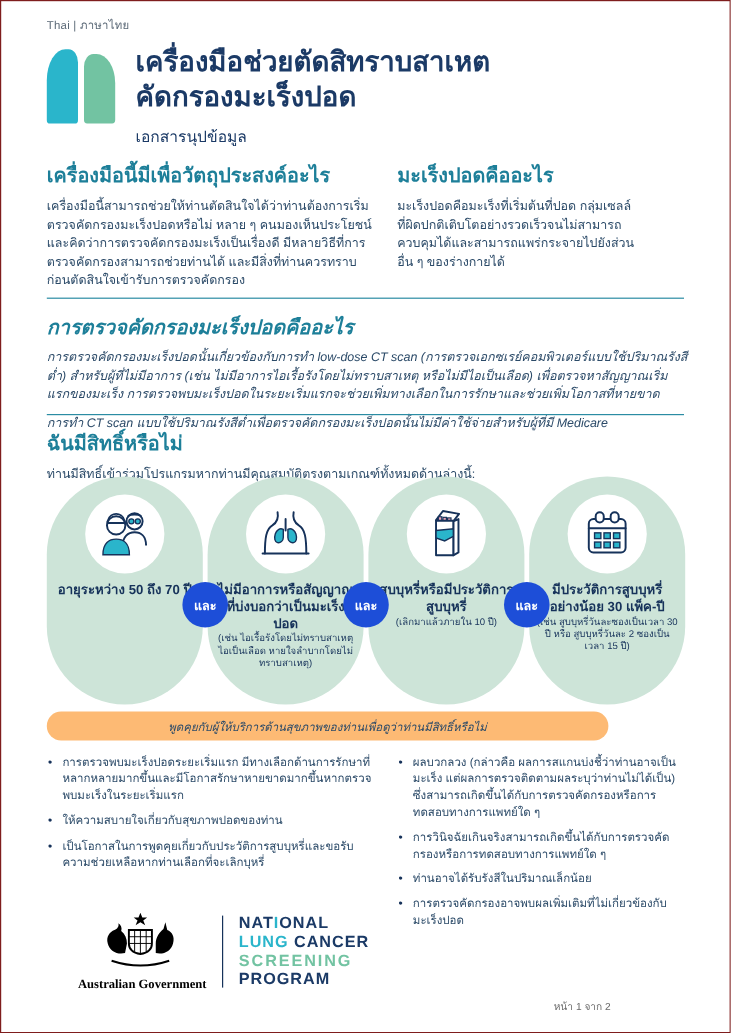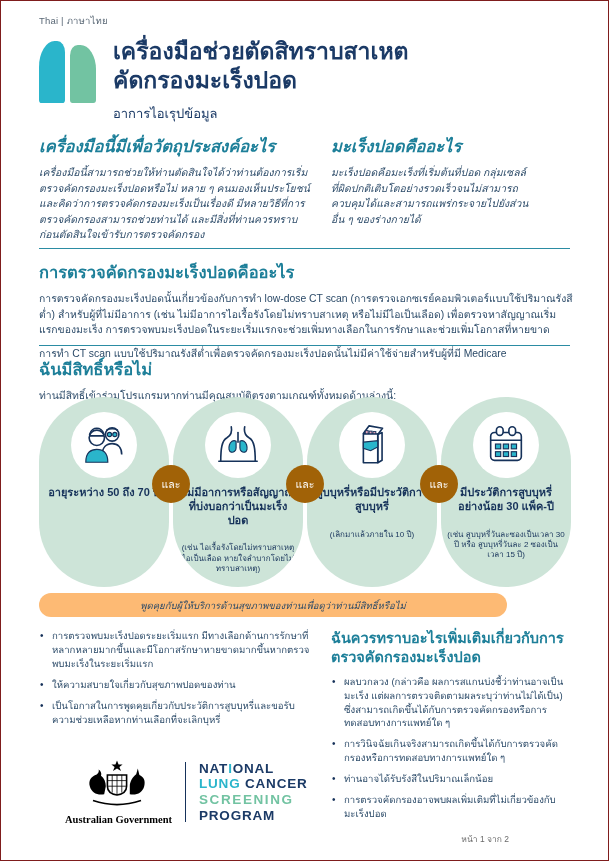--- a/index.html
+++ b/index.html
@@ -17,40 +17,40 @@
   .lung.left{ background:#2ab5cb; border-radius:60% 30% 10% 10% / 42% 18% 5% 5%; }
   .lung.right{ background:#72c3a2; border-radius:30% 60% 10% 10% / 18% 42% 5% 5%; height:58px; margin-top:4px;}
   .title-block{ margin-left:17px; }
   .doc-title{ font-size:23px; font-weight:bold; color:#1b3a66; line-height:1.28; }
   .doc-subtitle{ font-size:13px; color:#1b3a66; margin-top:7px; }
   
   h2.sec{ font-size:16.5px; font-weight:bold; color:#1d7f99; margin-bottom:6px; }
   h3.sec{ font-size:14.5px; font-weight:bold; color:#1d7f99; line-height:1.3; margin-bottom:8px; }
   p.body{ font-size:10.4px; line-height:1.5; color:#2b4a68; margin-bottom:8px; }
   
-  .cols-top{ position:absolute; top:132px; left:0; right:0; display:grid; grid-template-columns:272px 200px; gap:20px; padding:0 38px;font-style:italic;}
+  .cols-top{ position:absolute; top:132px; left:0; right:0; display:grid; grid-template-columns:272px 200px; gap:20px; padding:0 38px;}
   
   .band-divider1{ position:absolute; top:247px; left:38px; right:38px; border-top:1px solid #2b8ca3; }
-  .sec-screening{ position:absolute; top:258px; left:38px; right:34px; }
+  .sec-screening{ position:absolute; top:258px; left:38px; right:34px;font-style:italic; }
   .band-divider2{ position:absolute; top:344px; left:38px; right:38px; border-top:1px solid #2b8ca3; }
   .sec-elig{ position:absolute; top:355px; left:38px; right:34px; }
   
   .criteria-row{ position:absolute; top:396px; left:38px; width:532px; height:190px; display:flex; gap:4px; }
   .oval{
     width:130px; height:190px; background:#cde4d8; border-radius:65px;
     display:flex; flex-direction:column; align-items:center; text-align:center;
     padding-top:15px; overflow:hidden;
   }
   .icon-circle{ width:66px; height:66px; background:#ffffff; border-radius:50%;
     display:flex; align-items:center; justify-content:center; flex:none; }
   .crit-title{ font-size:11px; font-weight:bold; color:#16325a; line-height:1.25; margin-top:8px; padding:0 7px;}
-  .crit-note{ font-size:8px; color:#16325a; line-height:1.3; margin-top:16px; padding:0 6px;}
+  .crit-note{ font-size:8px; color:#16325a; line-height:1.3; margin-top:0; padding:0 6px;}
   .and-circle{ position:absolute; width:38px; height:38px; border-radius:50%;
-    background:#a16207; color:#ffffff; font-size:10.5px; font-weight:normal;
-    display:flex; align-items:center; justify-content:center; top:68px; z-index:2;}
+    background:#1d4ed8; color:#ffffff; font-size:10.5px; font-weight:bold;
+    display:flex; align-items:center; justify-content:center; top:88px; z-index:2;}
   .and-1{ left:113px; } .and-2{ left:247px; } .and-3{ left:381px; }
   
   .callout-pill{
     position:absolute; top:592px; left:38px; width:468px; height:24px;
     background:#fdba74; border-radius:12px; display:flex; align-items:center; justify-content:center;
     font-size:9.5px; color:#2b4a68;font-style:italic;
   }
   
   .cols-bottom{ position:absolute; top:628px; left:0; right:0; display:grid; grid-template-columns:272px 1fr; gap:20px; padding:0 38px;}
   ul.bullets{ list-style:none; }
@@ -80,21 +80,21 @@
   <div class="header-row">
     <div class="lungs-logo">
       <div class="lung left"></div>
       <div class="lung right"></div>
     </div>
     <div class="title-block">
       <div class="doc-title">
         <span>เครื่องมือช่วยตัดสิทราบสาเหต</span><br>
         <span>คัดกรองมะเร็งปอด</span>
       </div>
-      <div class="doc-subtitle">อาการไอเรุปข้อมูล</div>
+      <div class="doc-subtitle">เอกสารนุปข้อมูล</div>
     </div>
   </div>
 
   <div class="cols-top">
     <div>
       <h2 class="sec">เครื่องมือนี้มีเพื่อวัตถุประสงค์อะไร</h2>
       <p class="body">เครื่องมือนี้สามารถช่วยให้ท่านตัดสินใจได้ว่าท่านต้องการเริ่มตรวจคัดกรองมะเร็งปอดหรือไม่ หลาย ๆ คนมองเห็นประโยชน์และคิดว่าการตรวจคัดกรองมะเร็งเป็นเรื่องดี มีหลายวิธีที่การตรวจคัดกรองสามารถช่วยท่านได้ และมีสิ่งที่ท่านควรทราบก่อนตัดสินใจเข้ารับการตรวจคัดกรอง</p>
     </div>
     <div>
       <h2 class="sec">มะเร็งปอดคืออะไร</h2>
@@ -196,21 +196,20 @@
 
   <div class="cols-bottom">
     <div>
       <ul class="bullets">
         <li>การตรวจพบมะเร็งปอดระยะเริ่มแรก มีทางเลือกด้านการรักษาที่หลากหลายมากขึ้นและมีโอกาสรักษาหายขาดมากขึ้นหากตรวจพบมะเร็งในระยะเริ่มแรก</li>
         <li>ให้ความสบายใจเกี่ยวกับสุขภาพปอดของท่าน</li>
         <li>เป็นโอกาสในการพูดคุยเกี่ยวกับประวัติการสูบบุหรี่และขอรับความช่วยเหลือหากท่านเลือกที่จะเลิกบุหรี่</li>
       </ul>
     </div>
     <div>
-      <h3 class="sec">ฉันควรทราบอะไรเพิ่มเติมเกี่ยวกับการตรวจคัดกรองมะเร็งปอด</h3>
       <ul class="bullets">
         <li>ผลบวกลวง (กล่าวคือ ผลการสแกนบ่งชี้ว่าท่านอาจเป็นมะเร็ง แต่ผลการตรวจติดตามผลระบุว่าท่านไม่ได้เป็น) ซึ่งสามารถเกิดขึ้นได้กับการตรวจคัดกรองหรือการทดสอบทางการแพทย์ใด ๆ</li>
         <li>การวินิจฉัยเกินจริงสามารถเกิดขึ้นได้กับการตรวจคัดกรองหรือการทดสอบทางการแพทย์ใด ๆ</li>
         <li>ท่านอาจได้รับรังสีในปริมาณเล็กน้อย</li>
         <li>การตรวจคัดกรองอาจพบผลเพิ่มเติมที่ไม่เกี่ยวข้องกับมะเร็งปอด</li>
       </ul>
     </div>
   </div>
 
   <div class="footer">

